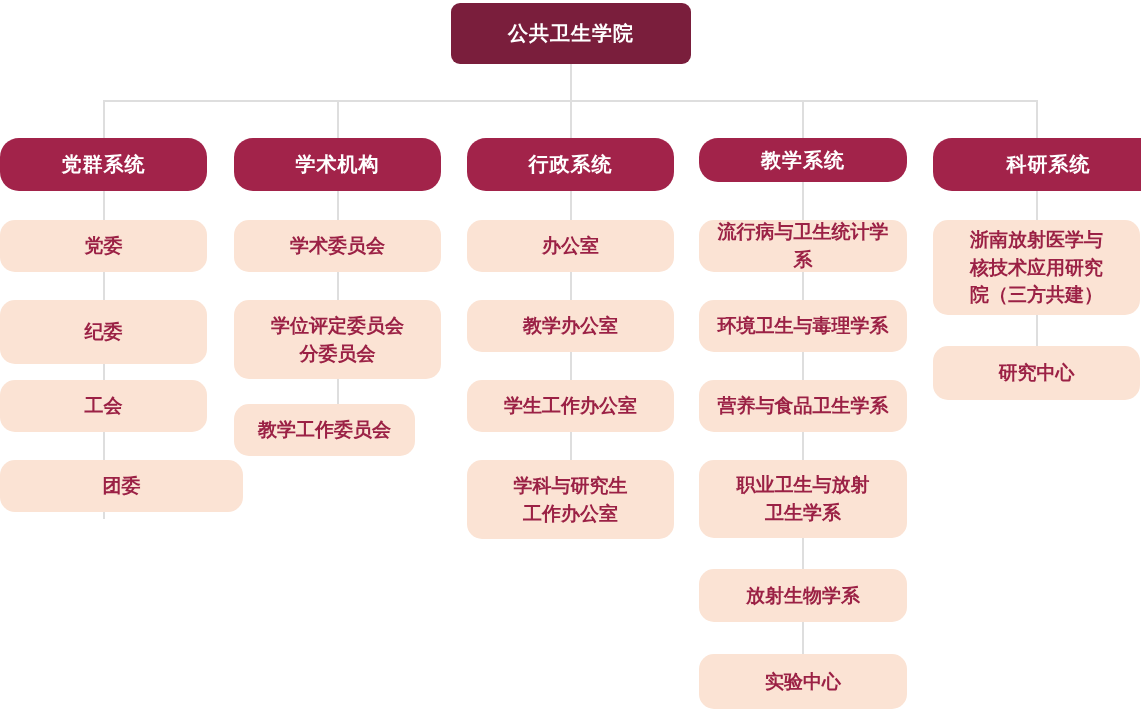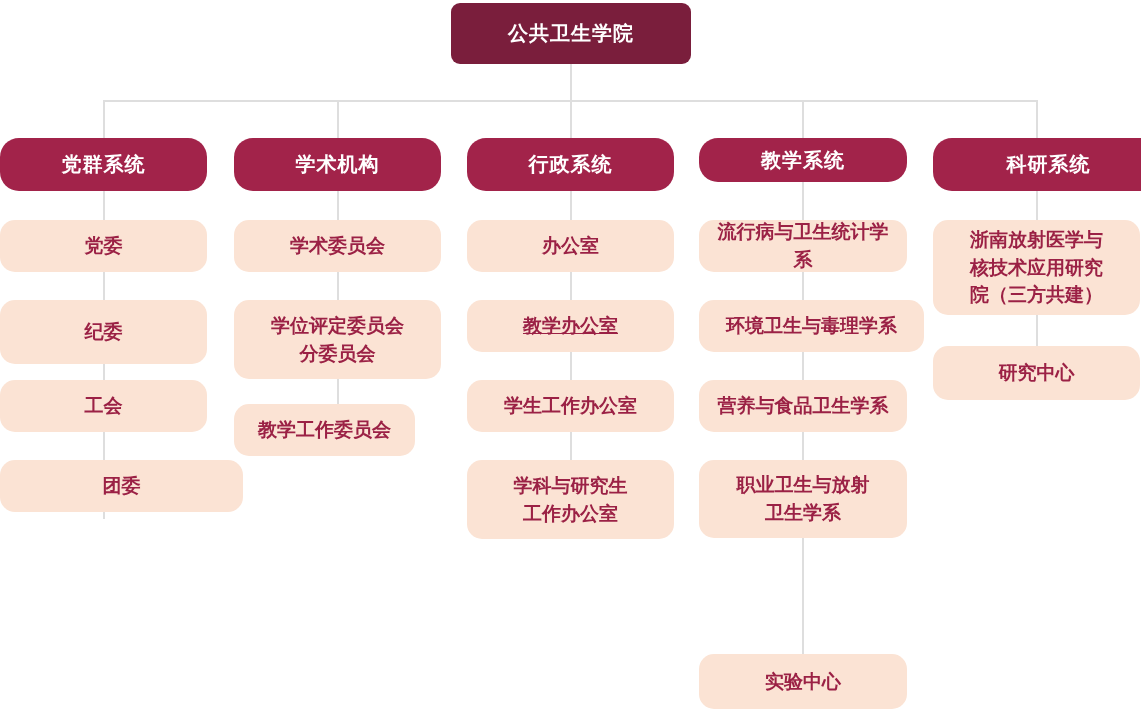--- a/index.html
+++ b/index.html
@@ -53,31 +53,32 @@
   <div class="node item" style="left:0px;top:460px;width:243px;height:52px;">团委</div>
 
   <div class="node hdr" style="left:234px;top:138px;width:207px;height:53px;">学术机构</div>
   <div class="node item" style="left:234px;top:220px;width:207px;height:52px;">学术委员会</div>
   <div class="node item" style="left:234px;top:300px;width:207px;height:79px;">学位评定委员会
 分委员会</div>
   <div class="node item" style="left:234px;top:404px;width:181px;height:52px;">教学工作委员会</div>
 
   <div class="node hdr" style="left:467px;top:138px;width:207px;height:53px;">行政系统</div>
   <div class="node item" style="left:467px;top:220px;width:207px;height:52px;">办公室</div>
-  <div class="node item" style="left:467px;top:300px;width:207px;height:52px;text-decoration:underline;">教学办公室</div>
+  <div class="node item" style="left:467px;top:300px;width:207px;height:52px;">教学办公室</div>
   <div class="node item" style="left:467px;top:380px;width:207px;height:52px;">学生工作办公室</div>
   <div class="node item" style="left:467px;top:460px;width:207px;height:79px;">学科与研究生
 工作办公室</div>
 
   <div class="node hdr" style="left:699px;top:138px;width:208px;height:44px;">教学系统</div>
   <div class="node item" style="left:699px;top:220px;width:208px;height:52px;">流行病与卫生统计学系</div>
-  <div class="node item" style="left:699px;top:300px;width:225px;height:52px;">环境卫生与毒理学系</div>
+  <div class="node item" style="left:699px;top:300px;width:208px;height:52px;">环境卫生与毒理学系</div>
   <div class="node item" style="left:699px;top:380px;width:208px;height:52px;">营养与食品卫生学系</div>
   <div class="node item" style="left:699px;top:460px;width:208px;height:78px;">职业卫生与放射
 卫生学系</div>
+  <div class="node item" style="left:699px;top:569px;width:208px;height:53px;">放射生物学系</div>
   <div class="node item" style="left:699px;top:654px;width:208px;height:55px;">实验中心</div>
 
   <div class="node hdr" style="left:933px;top:138px;width:231px;height:53px;">科研系统</div>
   <div class="node item" style="left:933px;top:220px;width:207px;height:95px;">浙南放射医学与
 核技术应用研究
 院（三方共建）</div>
   <div class="node item" style="left:933px;top:346px;width:207px;height:54px;">研究中心</div>
 
 </div>
 

